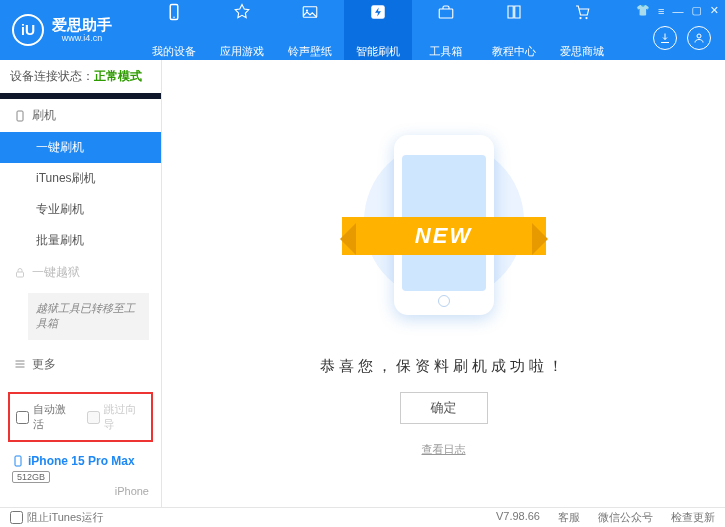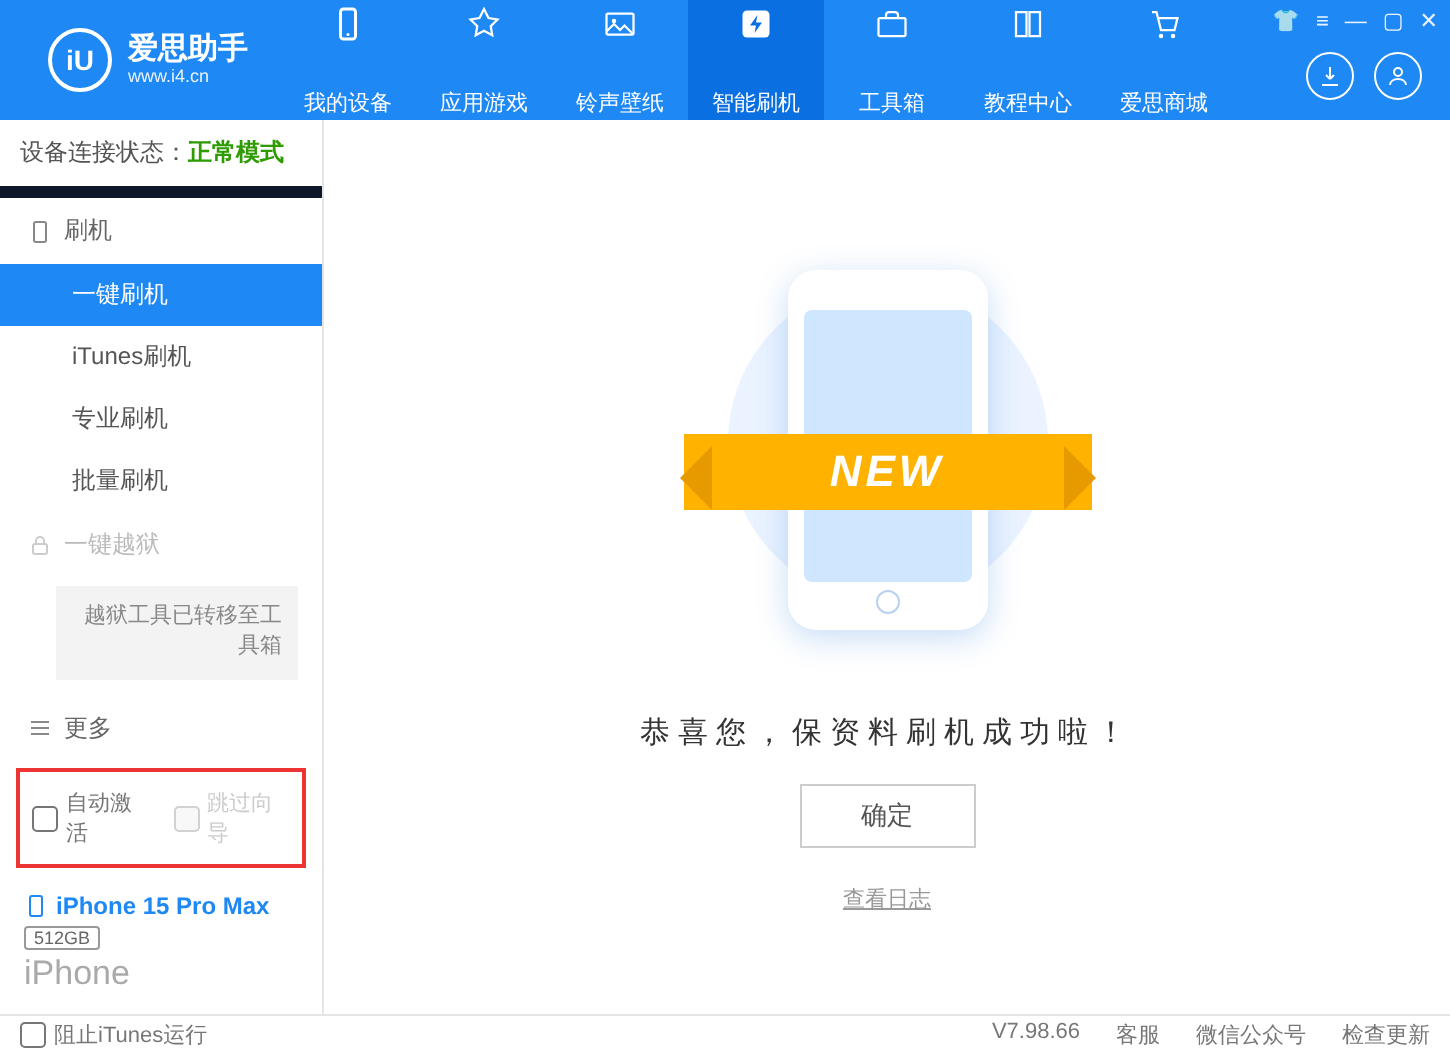--- a/index.html
+++ b/index.html
@@ -1,19 +1,19 @@
 <!DOCTYPE html>
 <html><head>
 <meta charset="utf-8">
 <style>
 * { margin: 0; padding: 0; box-sizing: border-box; font-family: "Microsoft YaHei", Arial, sans-serif; }
 body { width: 725px; height: 527px; overflow: hidden; background: #fff; }
 
 .header { background: #1e88f5; height: 60px; display: flex; align-items: center; position: relative; }
-.logo-wrap { display: flex; align-items: center; padding-left: 24px; width: 140px; }
+.logo-wrap { display: flex; align-items: center; padding-left: 12px; width: 140px; text-align: center; }
 .logo-circle { width: 32px; height: 32px; border: 2px solid #fff; border-radius: 50%; display: flex; align-items: center; justify-content: center; color: #fff; font-weight: bold; font-size: 14px; }
 .logo-text { margin-left: 8px; color: #fff; }
 .logo-title { font-size: 15px; font-weight: bold; line-height: 1.1; }
 .logo-sub { font-size: 9px; opacity: 0.9; }
 
 .nav { display: flex; height: 100%; }
 .nav-item { width: 68px; height: 100%; display: flex; flex-direction: column; align-items: center; justify-content: center; color: #fff; font-size: 11px; cursor: pointer; gap: 22px; }
 .nav-item.active { background: #0a6fe0; }
 .nav-icon { width: 20px; height: 20px; display: flex; align-items: center; justify-content: center; }
 .nav-icon svg { fill: #fff; }
@@ -27,32 +27,32 @@
 .body-row { display: flex; height: 447px; }
 .sidebar { width: 162px; border-right: 1px solid #e5e5e5; display: flex; flex-direction: column; font-size: 12px; color: #555; }
 .status-line { padding: 8px 10px; border-bottom: 6px solid #0f172a; }
 .status-line b { color: #2e9b00; }
 
 .menu { flex: 1; overflow-y: auto; }
 .menu-group { padding: 8px 14px; display: flex; align-items: center; gap: 6px; color: #666; }
 .menu-group svg { fill: #888; }
 .sub-item { padding: 7px 10px 7px 36px; cursor: pointer; color: #555; }
 .sub-item.active { background: #1e88f5; color: #fff; }
-.sub-note { margin: 4px 12px 8px 28px; background: #f3f3f3; color: #888; font-size: 11px; padding: 8px; line-height: 1.4; text-align: right; }
+.sub-note { margin: 4px 12px 8px 28px; background: #f3f3f3; color: #888; font-size: 11px; padding: 8px; line-height: 1.4; text-align: left; font-style: italic; }
 .locked { color: #bbb; }
 
 .auto-box { margin: 6px 8px; border: 2px solid #e33; padding: 8px 6px; display: flex; gap: 12px; font-size: 11px; color: #777; }
 .auto-box label { display: flex; align-items: center; gap: 4px; }
 .auto-box input { accent-color: #1e88f5; }
 .auto-box .dis { color: #ccc; }
 
 .device-info { padding: 6px 12px 10px; }
 .dev-name { color: #1e88f5; font-size: 12px; font-weight: bold; display: flex; align-items: center; gap: 4px; }
 .dev-badge { display: inline-block; border: 1px solid #999; font-size: 9px; padding: 0 4px; border-radius: 2px; color: #666; margin-top: 3px; }
-.dev-type { color: #aaa; font-size: 17px; margin-top: 2px; }
+.dev-type { color: #aaa; font-size: 11px; margin-top: 2px; text-align: right; }
 
 .main { flex: 1; position: relative; display: flex; flex-direction: column; align-items: center; justify-content: center; padding-top: 20px; }
 .phone-ill { position: relative; width: 180px; height: 220px; }
 .halo { position: absolute; top: 10px; left: 50%; transform: translateX(-50%); width: 160px; height: 160px; background: #eaf3ff; border-radius: 50%; }
 .phone { position: absolute; top: 4px; left: 50%; transform: translateX(-50%); width: 100px; height: 180px; background: #fff; border-radius: 14px; box-shadow: 0 4px 16px rgba(30,120,220,.25); }
 .screen { position: absolute; top: 20px; left: 8px; right: 8px; bottom: 24px; background: #cfe6ff; border-radius: 4px; }
 .phone .dot { position: absolute; bottom: 8px; left: 50%; transform: translateX(-50%); width: 12px; height: 12px; border: 1.5px solid #b8d2f0; border-radius: 50%; }
 .ribbon { position: absolute; top: 86px; left: -12px; right: -12px; }
 .ribbon .bar { background: #ffb300; height: 38px; display: flex; align-items: center; justify-content: center; color: #fff; font-weight: 900; font-size: 22px; letter-spacing: 2px; font-style: italic; }
 .ribbon::before, .ribbon::after { content: ""; position: absolute; top: 6px; width: 0; height: 0; border: 16px solid transparent; }

